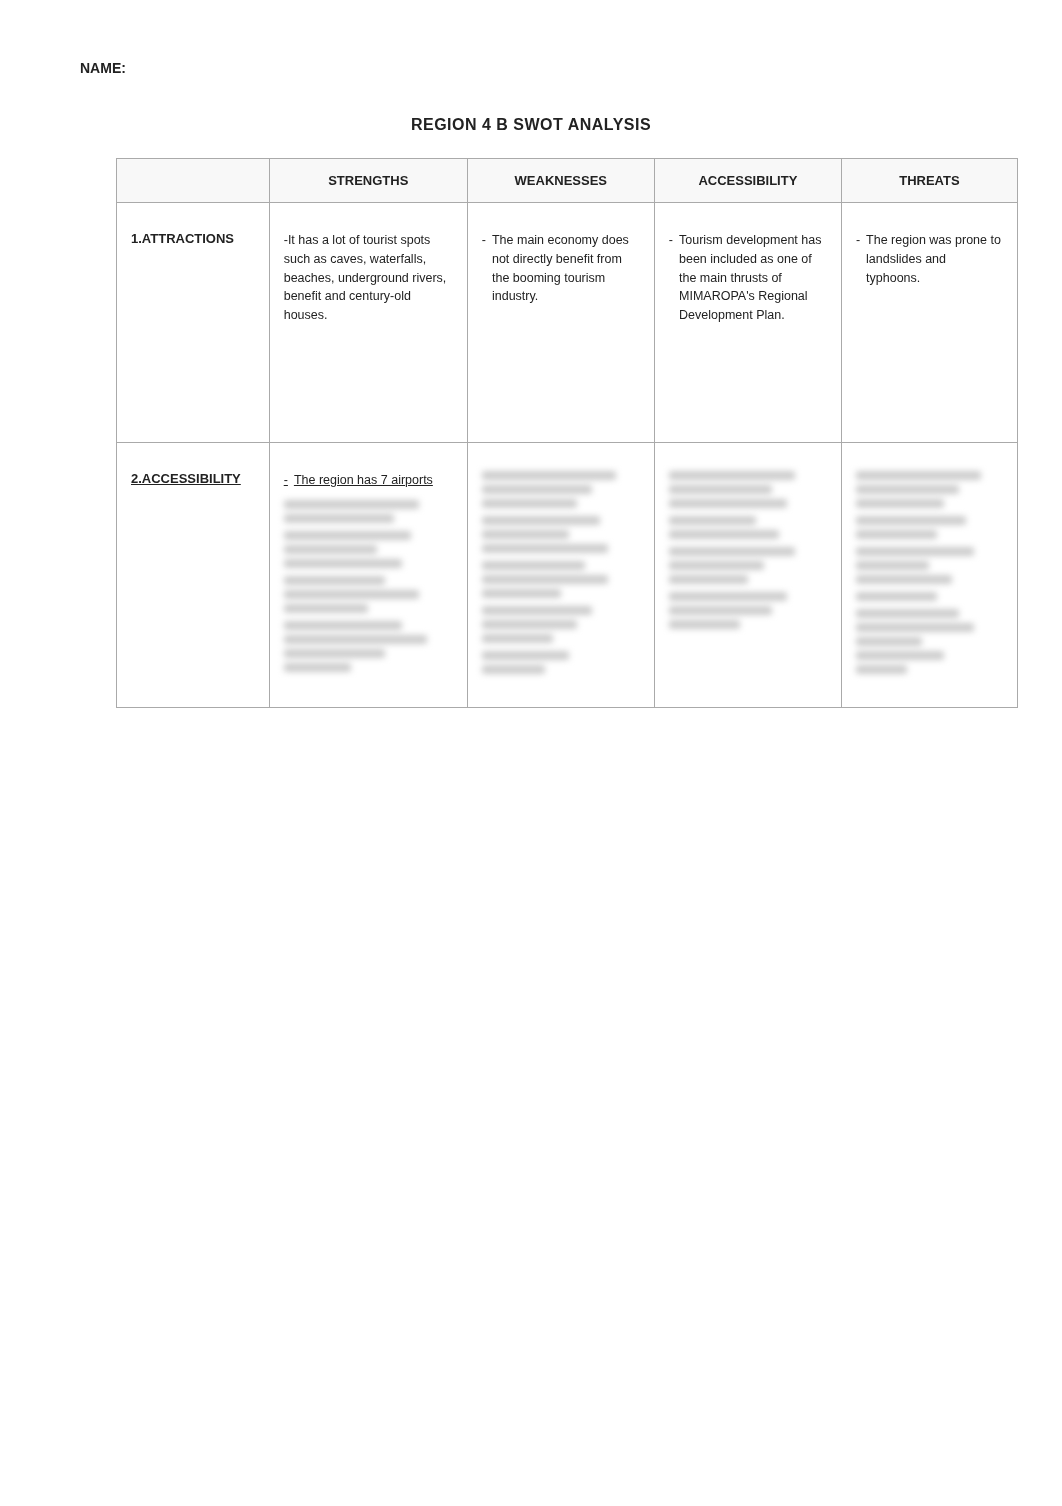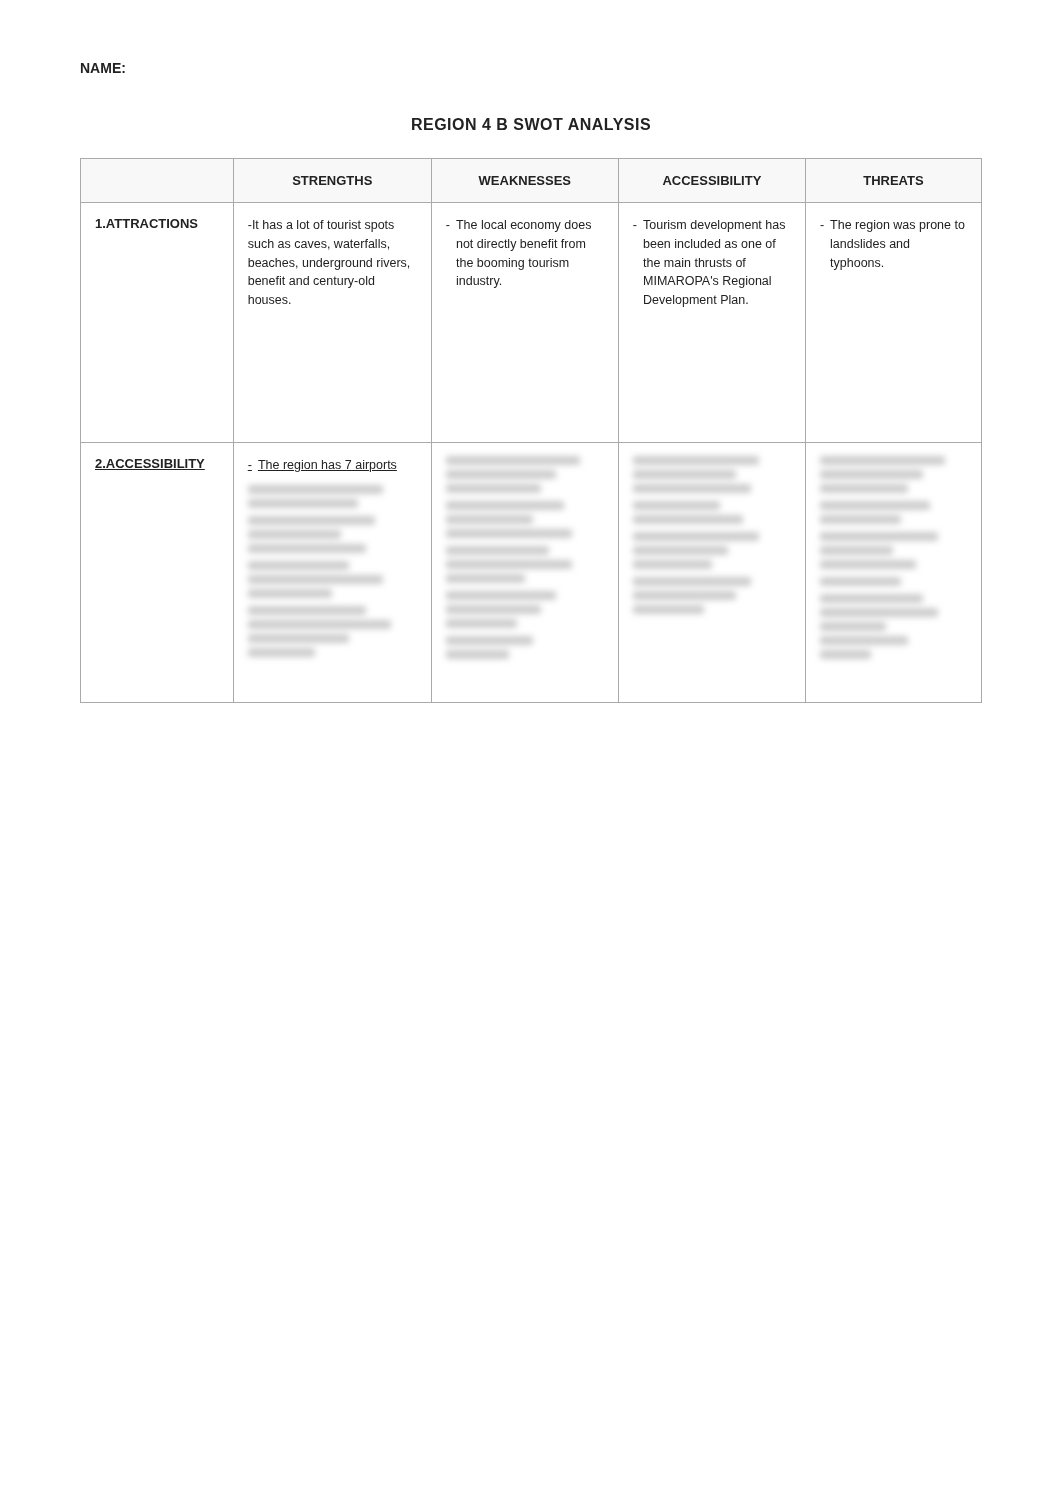--- a/index.html
+++ b/index.html
@@ -29,25 +29,26 @@
       font-weight: bold;
       font-size: 16px;
       margin-bottom: 24px;
       letter-spacing: 0.5px;
     }
 
     .swot-table {
       width: 100%;
       border-collapse: collapse;
       border: 1px solid #aaa;
+      margin-left: 36px;
     }
 
     .swot-table th, .swot-table td {
       border: 1px solid #aaa;
-      padding: 13px 14px;
+      padding: 28px 14px;
       vertical-align: top;
     }
 
     .swot-table thead th {
       text-align: center;
       font-weight: bold;
       font-size: 13px;
       background: #f8f8f8;
       padding: 14px;
     }
@@ -136,21 +137,21 @@
 
     <tr class="row-attractions">
       <td class="row-label">1.ATTRACTIONS</td>
       <td>
         <div class="cell-content">-It has a lot of tourist spots such as caves, waterfalls, beaches, underground rivers, benefit and century-old houses.</div>
       </td>
       <td>
         <div class="cell-content">
           <div class="bullet-item">
             <span class="bullet-dash">-</span>
-            <span>The local economy does not directly benefit from the booming tourism industry.</span>
+            <span>The main economy does not directly benefit from the booming tourism industry.</span>
           </div>
         </div>
       </td>
       <td>
         <div class="cell-content">
           <div class="bullet-item">
             <span class="bullet-dash">-</span>
             <span>Tourism development has been included as one of the main thrusts of MIMAROPA's Regional Development Plan.</span>
           </div>
         </div>

